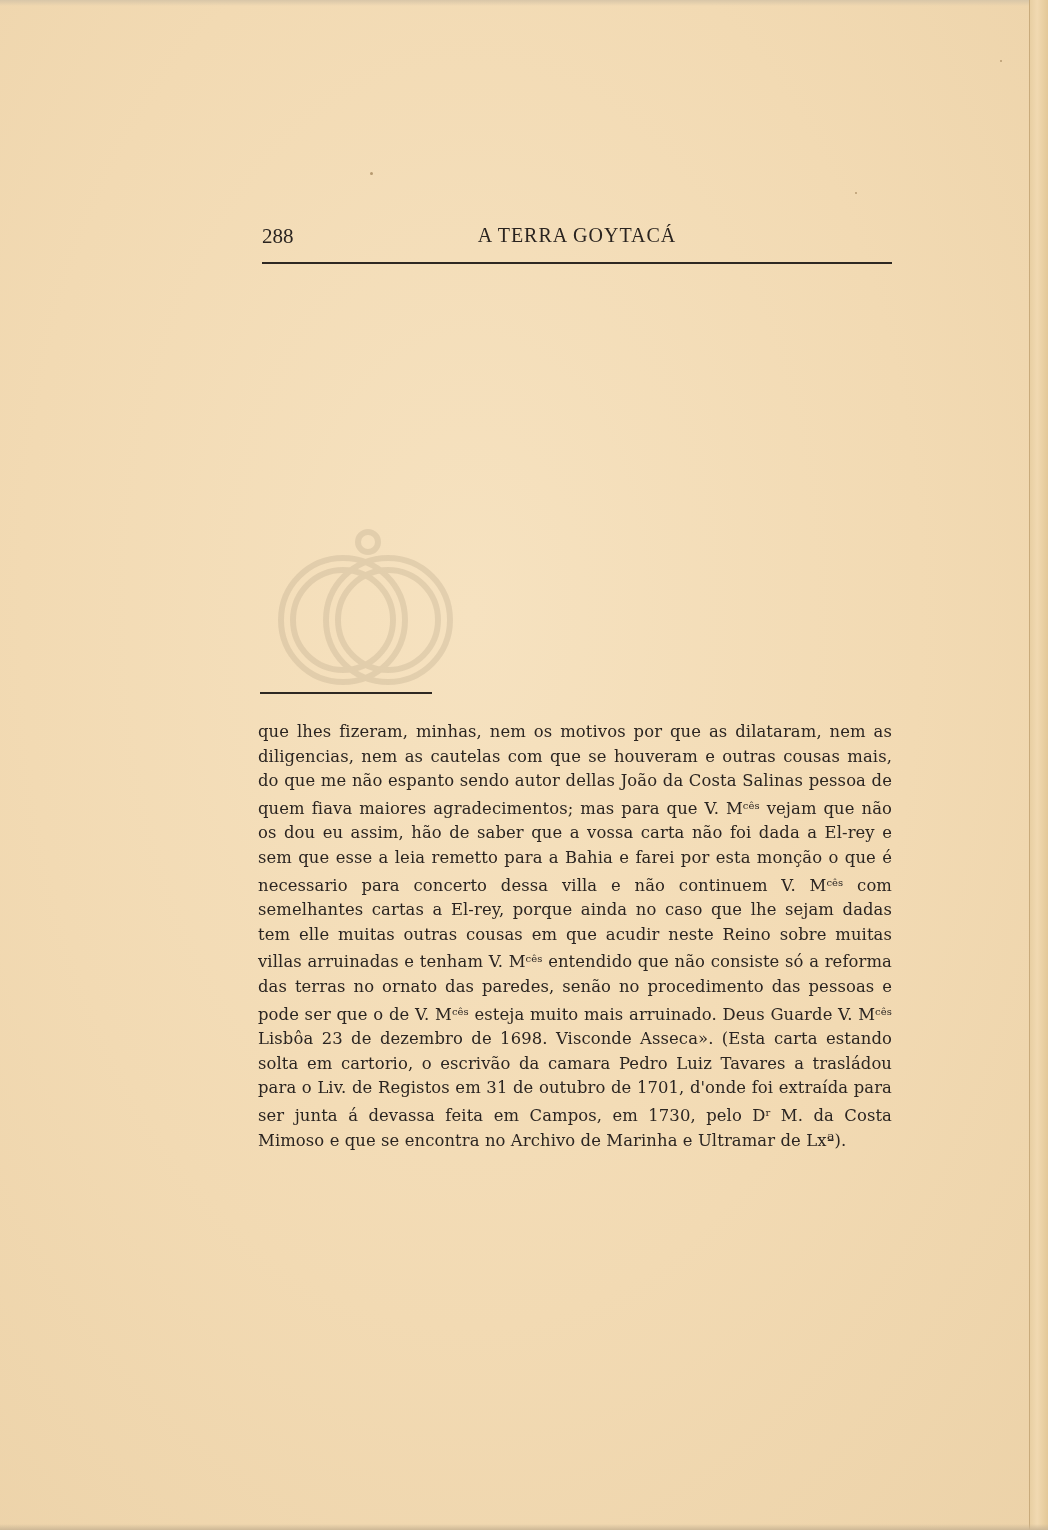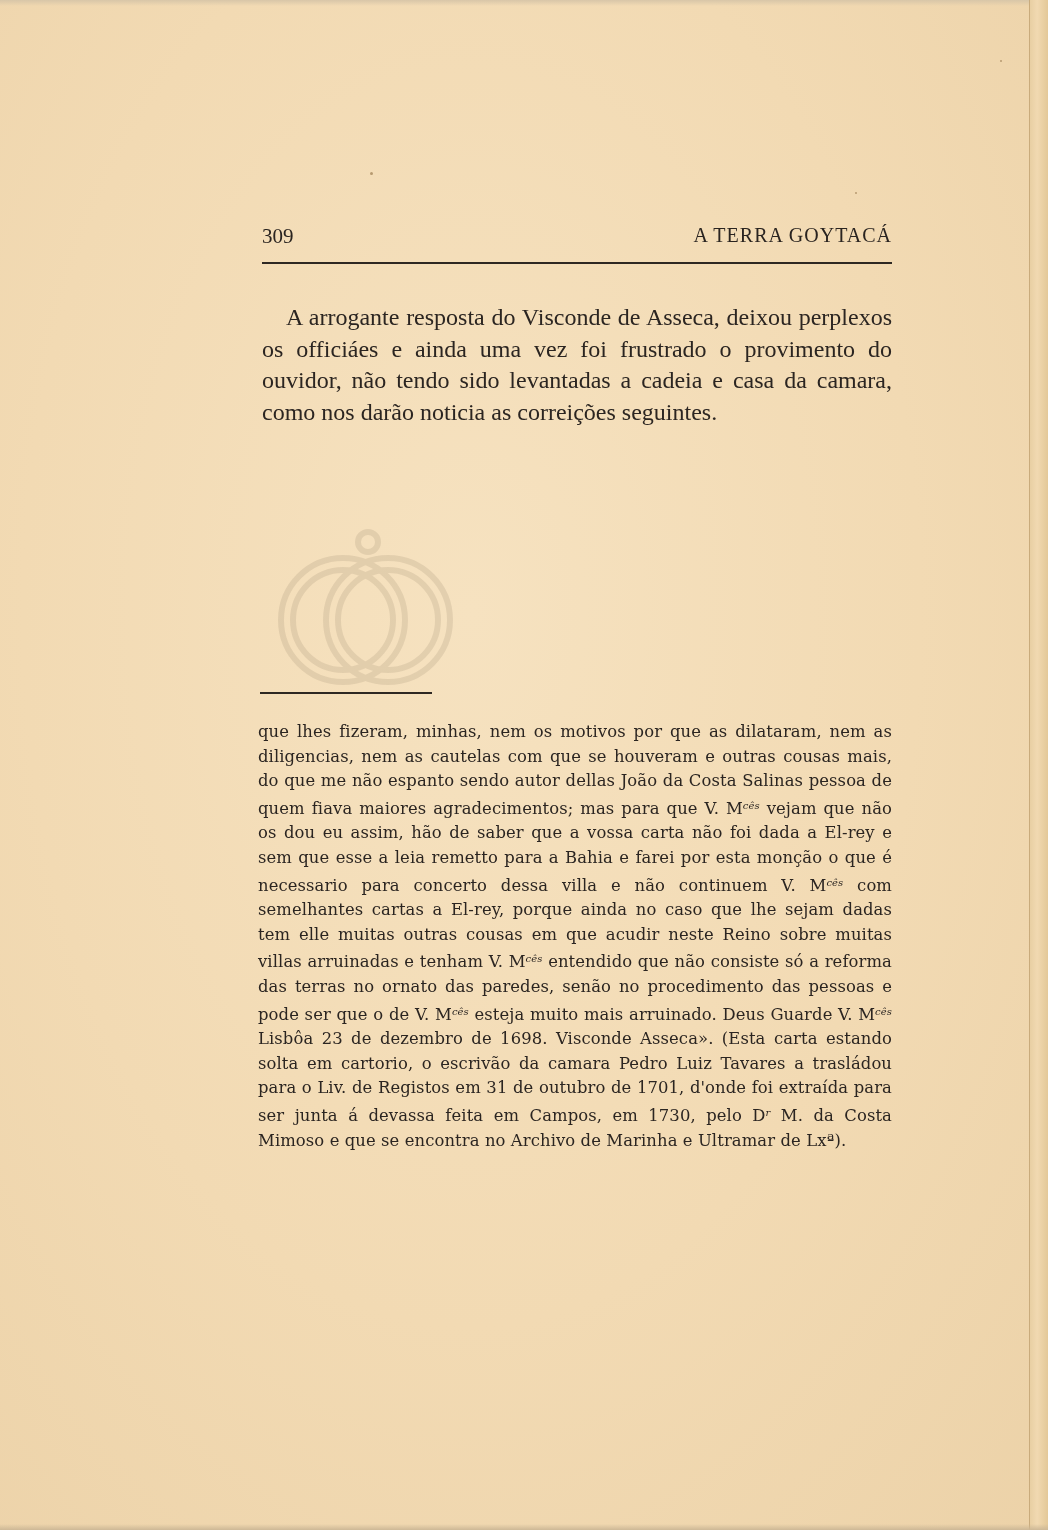--- a/index.html
+++ b/index.html
@@ -29,21 +29,21 @@
       background: linear-gradient(to top, #cdb896, rgba(0,0,0,0));
     }
     .header {
       position: absolute; left: 262px; top: 224px; width: 630px; height: 30px;
     }
     .page-number {
       position: absolute; left: 0; top: 0;
       font-family: "Liberation Serif", serif; font-size: 21px; color: #2a2420;
     }
     .running-title {
-      position: absolute; left: 0; width: 630px; top: 0; text-align: right;
+      position: absolute; left: 0; width: 630px; top: 0; text-align: center;
       font-family: "Liberation Serif", serif; font-size: 20px; letter-spacing: 1px; color: #2a2420;
     }
     .header-rule {
       position: absolute; left: 262px; top: 262px; width: 630px; height: 2px; background: #2e2822;
     }
     .body-para {
       position: absolute; left: 262px; top: 302px; width: 630px;
       font-family: "Liberation Serif", serif;
       font-size: 24px; line-height: 31.5px; text-align: justify;
       text-indent: 24px; color: #2b2521;
@@ -55,38 +55,37 @@
     .footnote-rule {
       position: absolute; left: 260px; top: 692px; width: 172px; height: 1.5px; background: #2e2822;
     }
     .footnote {
       position: absolute; left: 258px; top: 720px; width: 634px;
       font-family: "DejaVu Serif", serif;
       font-size: 16.4px; line-height: 24.6px; text-align: justify; color: #2b2521;
       letter-spacing: 0.1px;
     }
     .footnote .it { }
-    .footnote sup { font-size: 10px; vertical-align: 5px; font-style: italic; }
+    .footnote sup { font-size: 10px; vertical-align: 5px; }
     .speck { position: absolute; width: 3px; height: 3px; border-radius: 50%; background: #b79a70; }
   </style>
 </head>
 <body>
 
 <div class="page">
   <div class="top-strip"></div>
   <div class="page-edge"></div>
   <div class="bottom-strip"></div>
 
   <div class="header">
-    <span class="page-number">309</span>
+    <span class="page-number">288</span>
     <span class="running-title">A TERRA GOYTACÁ</span>
   </div>
   <div class="header-rule"></div>
 
-  <p class="body-para" style="margin:0;">A arrogante resposta do Visconde de Asseca, deixou perplexos os officiáes e ainda uma vez foi frustrado o provimento do ouvidor, não tendo sido levantadas a cadeia e casa da camara, como nos darão noticia as correições seguintes.</p>
 
   <svg class="watermark" viewBox="0 0 210 170">
     <g fill="none" stroke="#6b5a44" stroke-width="6">
       <circle cx="85" cy="100" r="62"></circle>
       <circle cx="85" cy="100" r="50"></circle>
       <circle cx="130" cy="100" r="62"></circle>
       <circle cx="130" cy="100" r="50"></circle>
       <circle cx="110" cy="22" r="10"></circle>
     </g>
   </svg>

